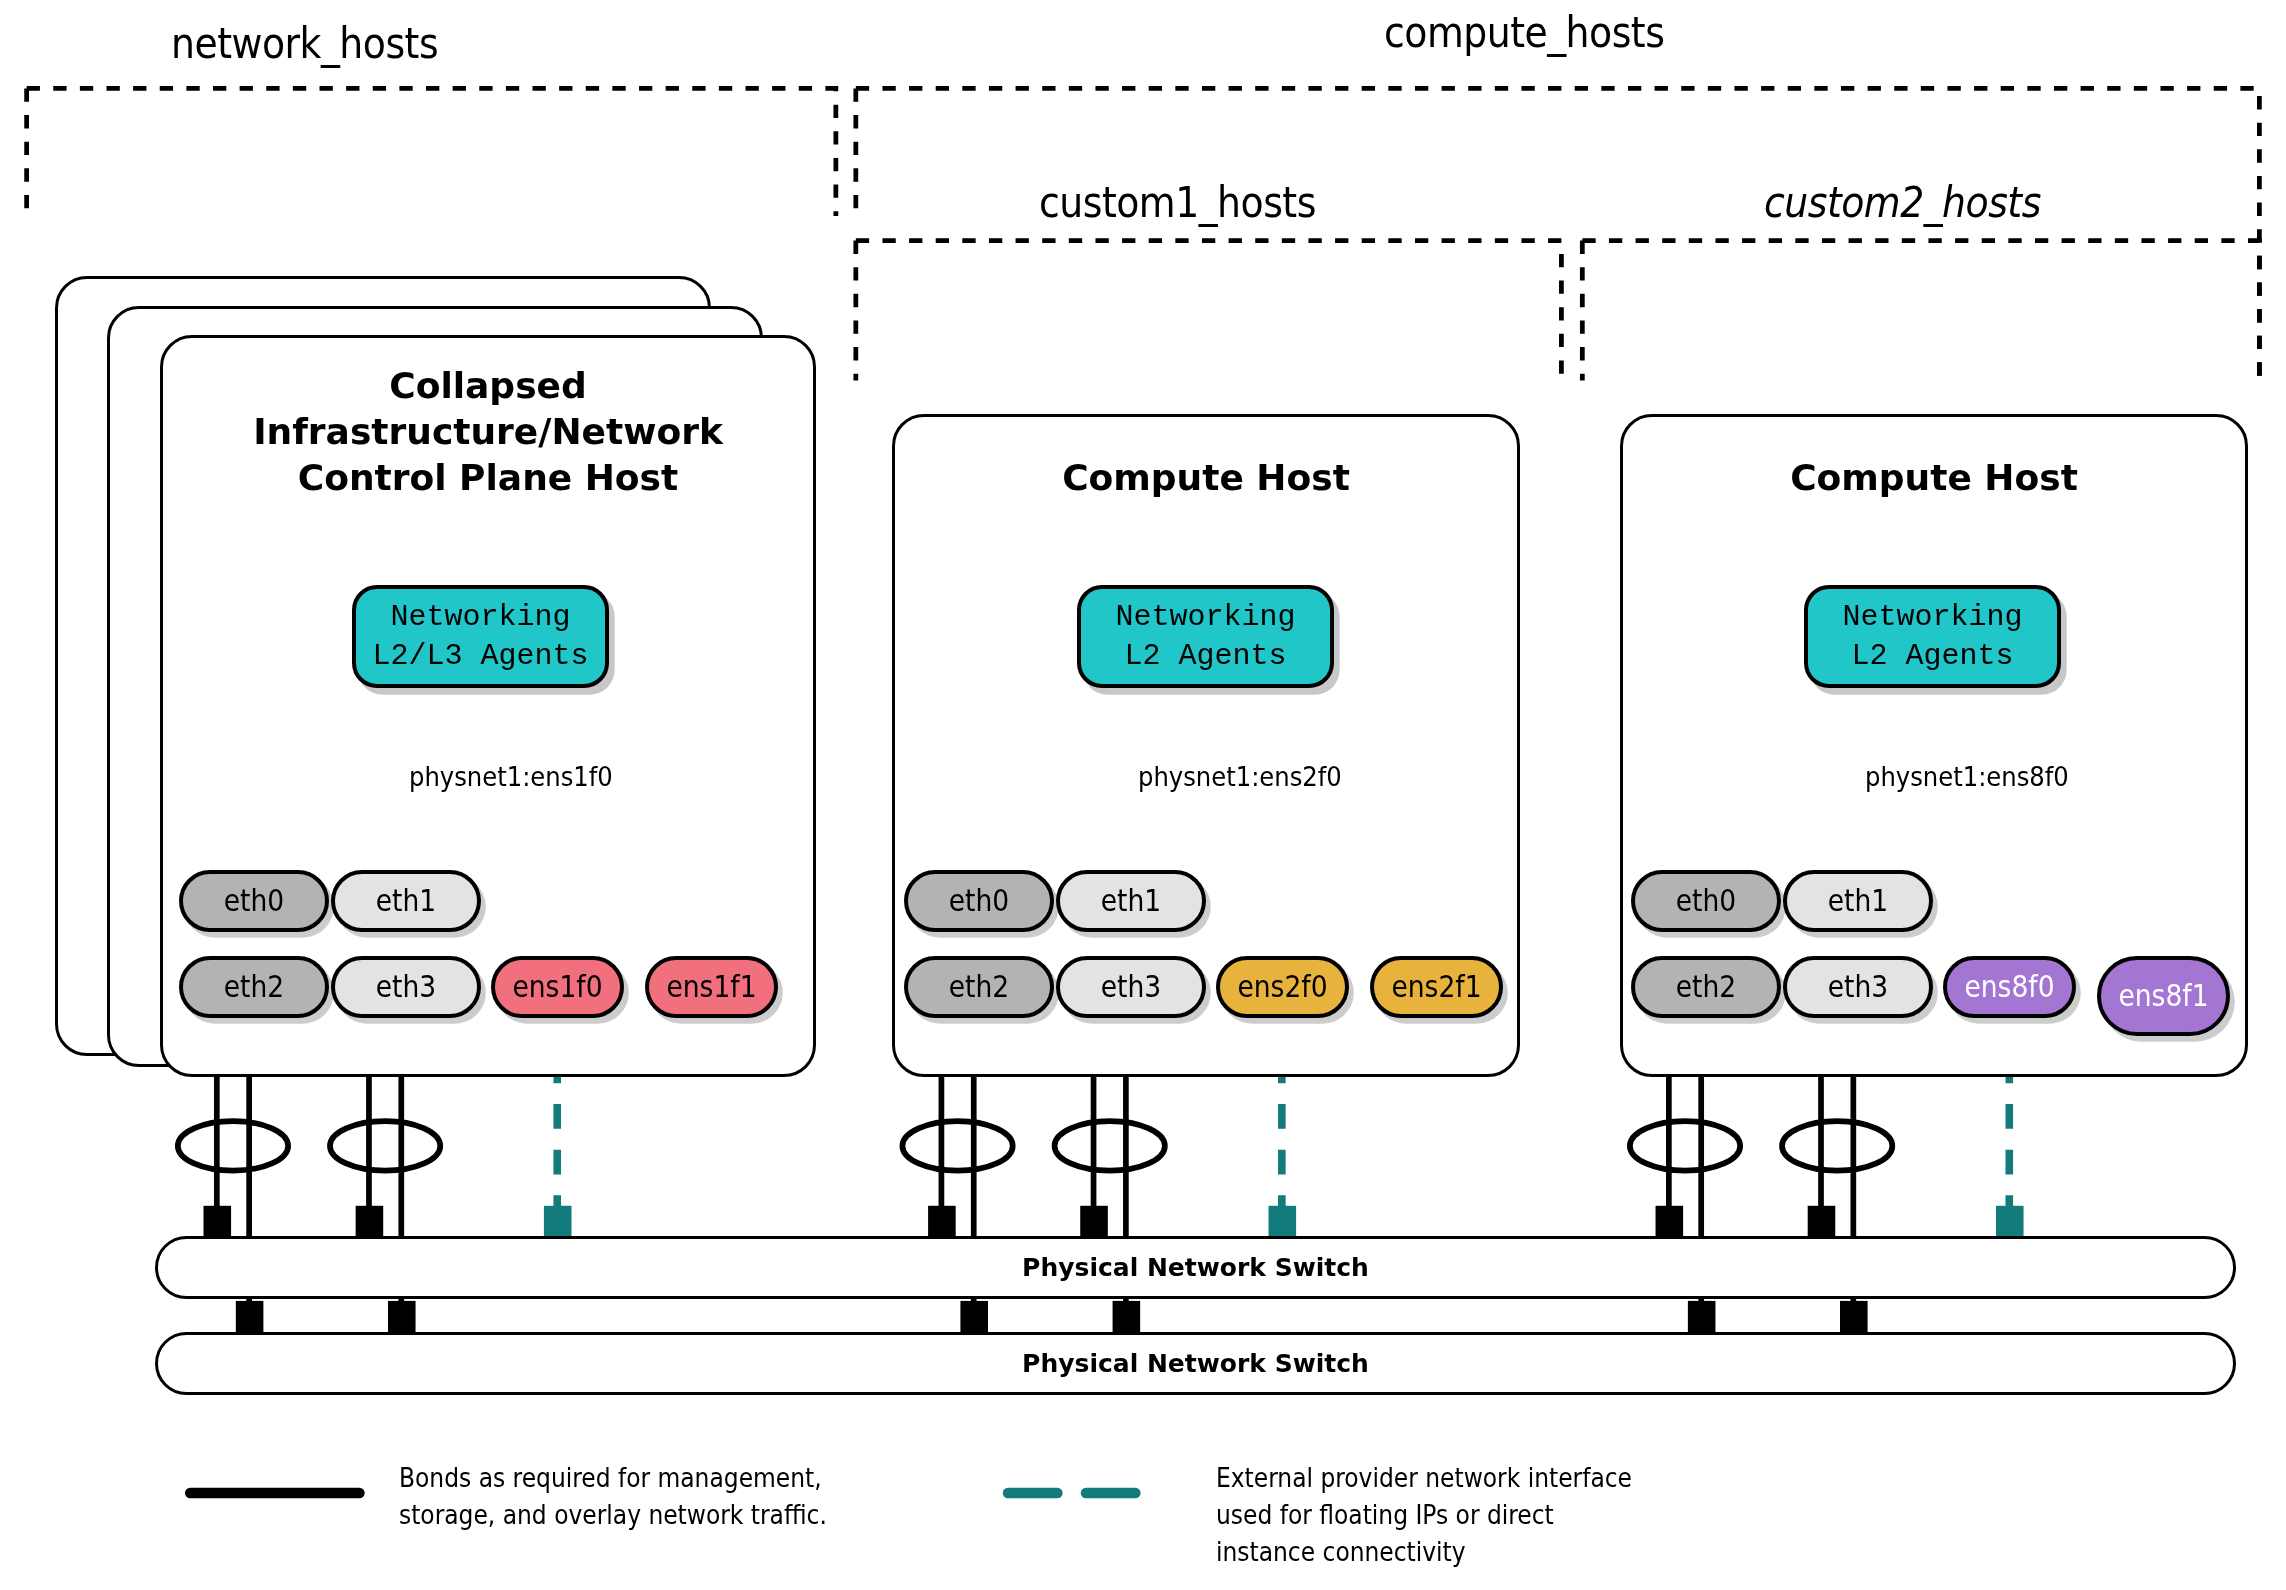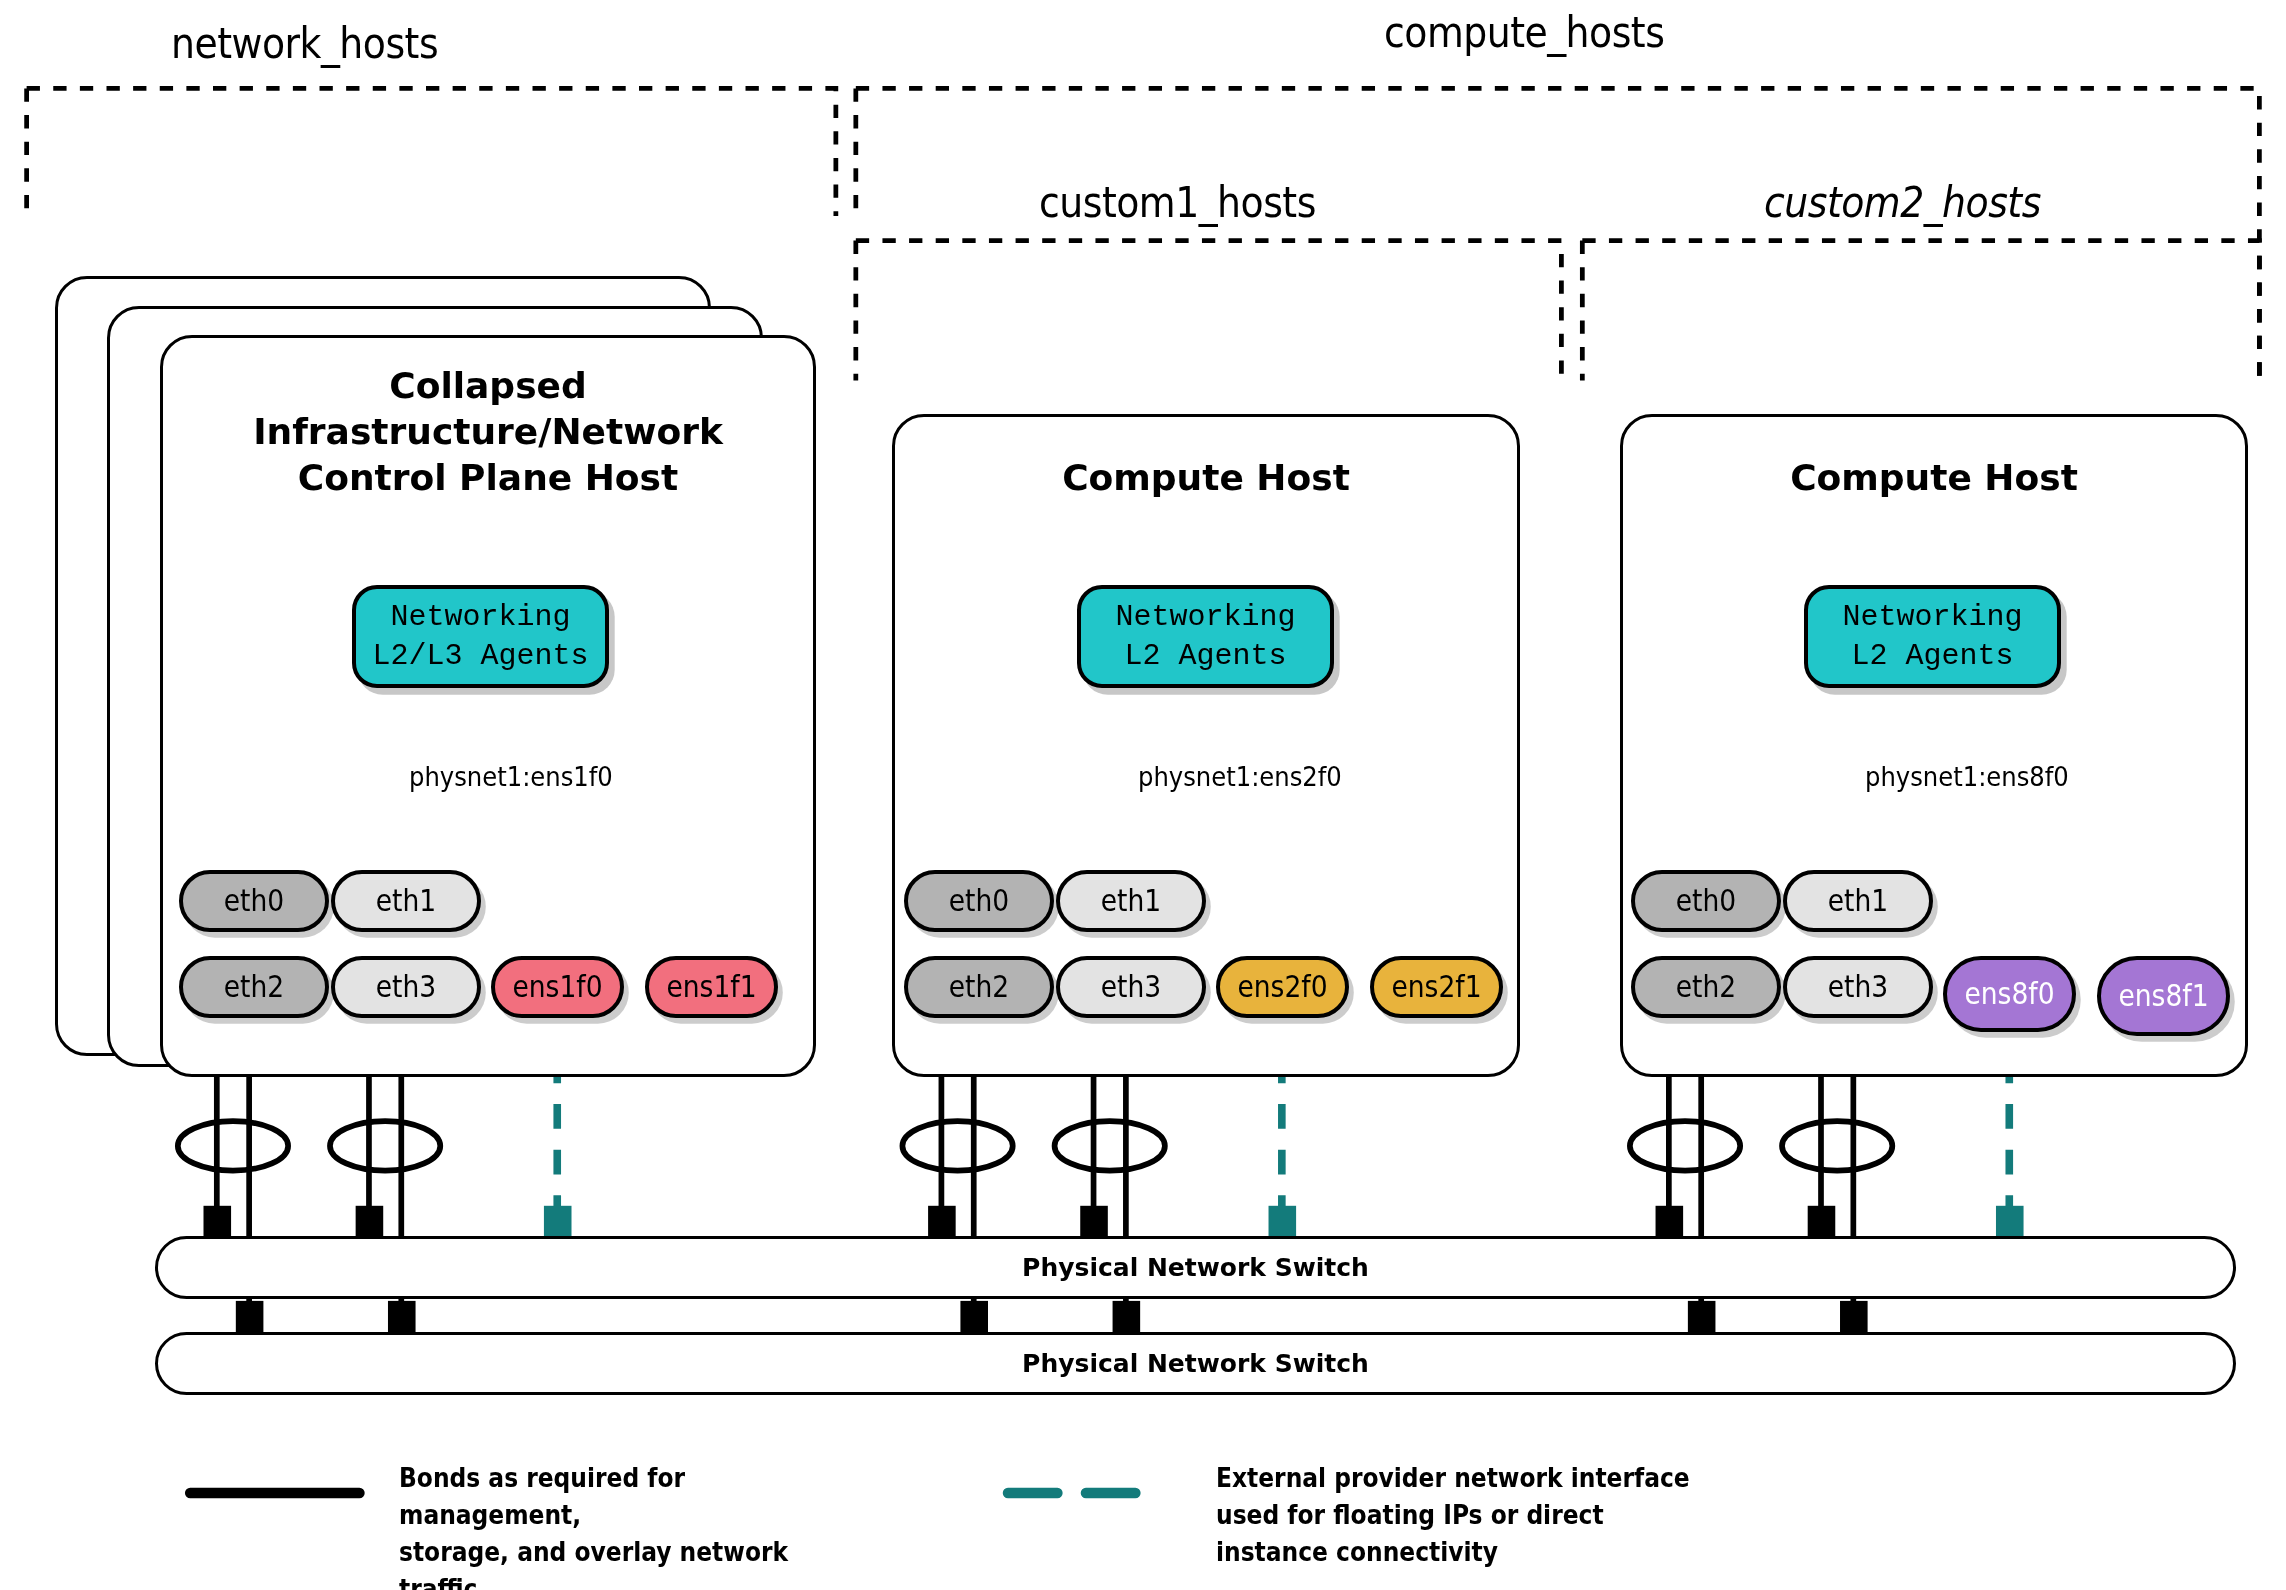--- a/index.html
+++ b/index.html
@@ -118,21 +118,21 @@
   }
 
   
   .legend-text {
     position: absolute;
     font-size: 26px;
     line-height: 1.42;
     color: #000000;
     font-family: "DejaVu Sans Condensed", "DejaVu Sans", "Liberation Sans", sans-serif;
   }
-  .legend-text span { display: block; font-weight: bold; }
+  .legend-text span { display: block; }
 </style>
 </head>
 <body>
 
 <div id="stage">
 
   <svg id="svg-layer" viewBox="0 0 2404 1672" xmlns="http://www.w3.org/2000/svg">
 
     <g>
       <path d="M 28 93 L 879 93 L 879 227 M 28 93 L 28 227" fill="none" stroke="#000000" stroke-width="5" stroke-dasharray="14 14"></path>
@@ -316,21 +316,21 @@
   </div>
   <div class="nic" style="left:1783px; top:870px; width:150px; height:62px; background:#e3e3e3;">
     <span>eth1</span>
   </div>
   <div class="nic" style="left:1631px; top:956px; width:150px; height:62px; background:#b3b3b3;">
     <span>eth2</span>
   </div>
   <div class="nic" style="left:1783px; top:956px; width:150px; height:62px; background:#e3e3e3;">
     <span>eth3</span>
   </div>
-  <div class="nic" style="left:1943px; top:956px; width:133px; height:76px; background:#a476d4; color:#ffffff;">
+  <div class="nic" style="left:1943px; top:956px; width:133px; height:62px; background:#a476d4; color:#ffffff;">
     <span>ens8f0</span>
   </div>
   <div class="nic" style="left:2097px; top:956px; width:133px; height:80px; background:#a476d4; color:#ffffff;">
     <span>ens8f1</span>
   </div>
 
   <div class="switch-bar" style="left:155px; top:1236px; width:2081px; height:63px;">
     <span>Physical Network Switch</span>
   </div>
   <div class="switch-bar" style="left:155px; top:1332px; width:2081px; height:63px;">

